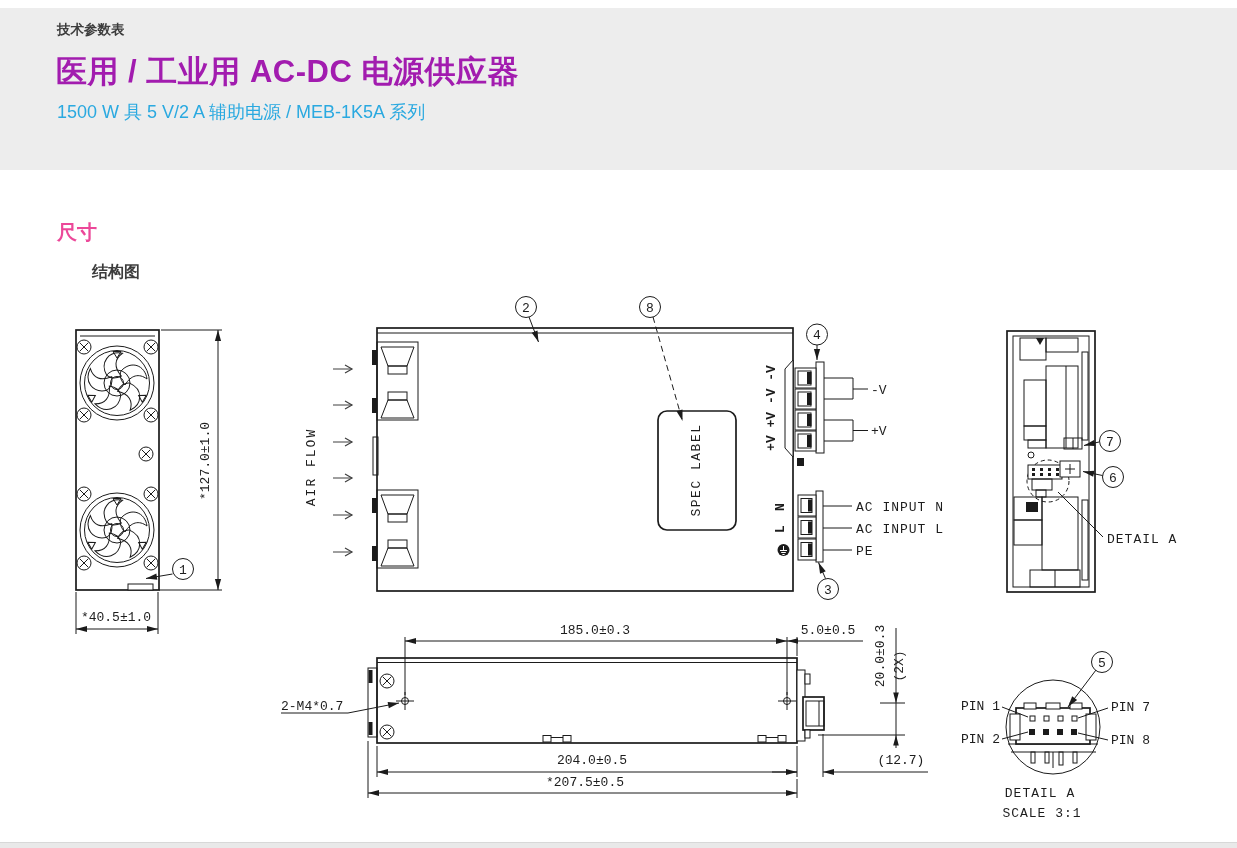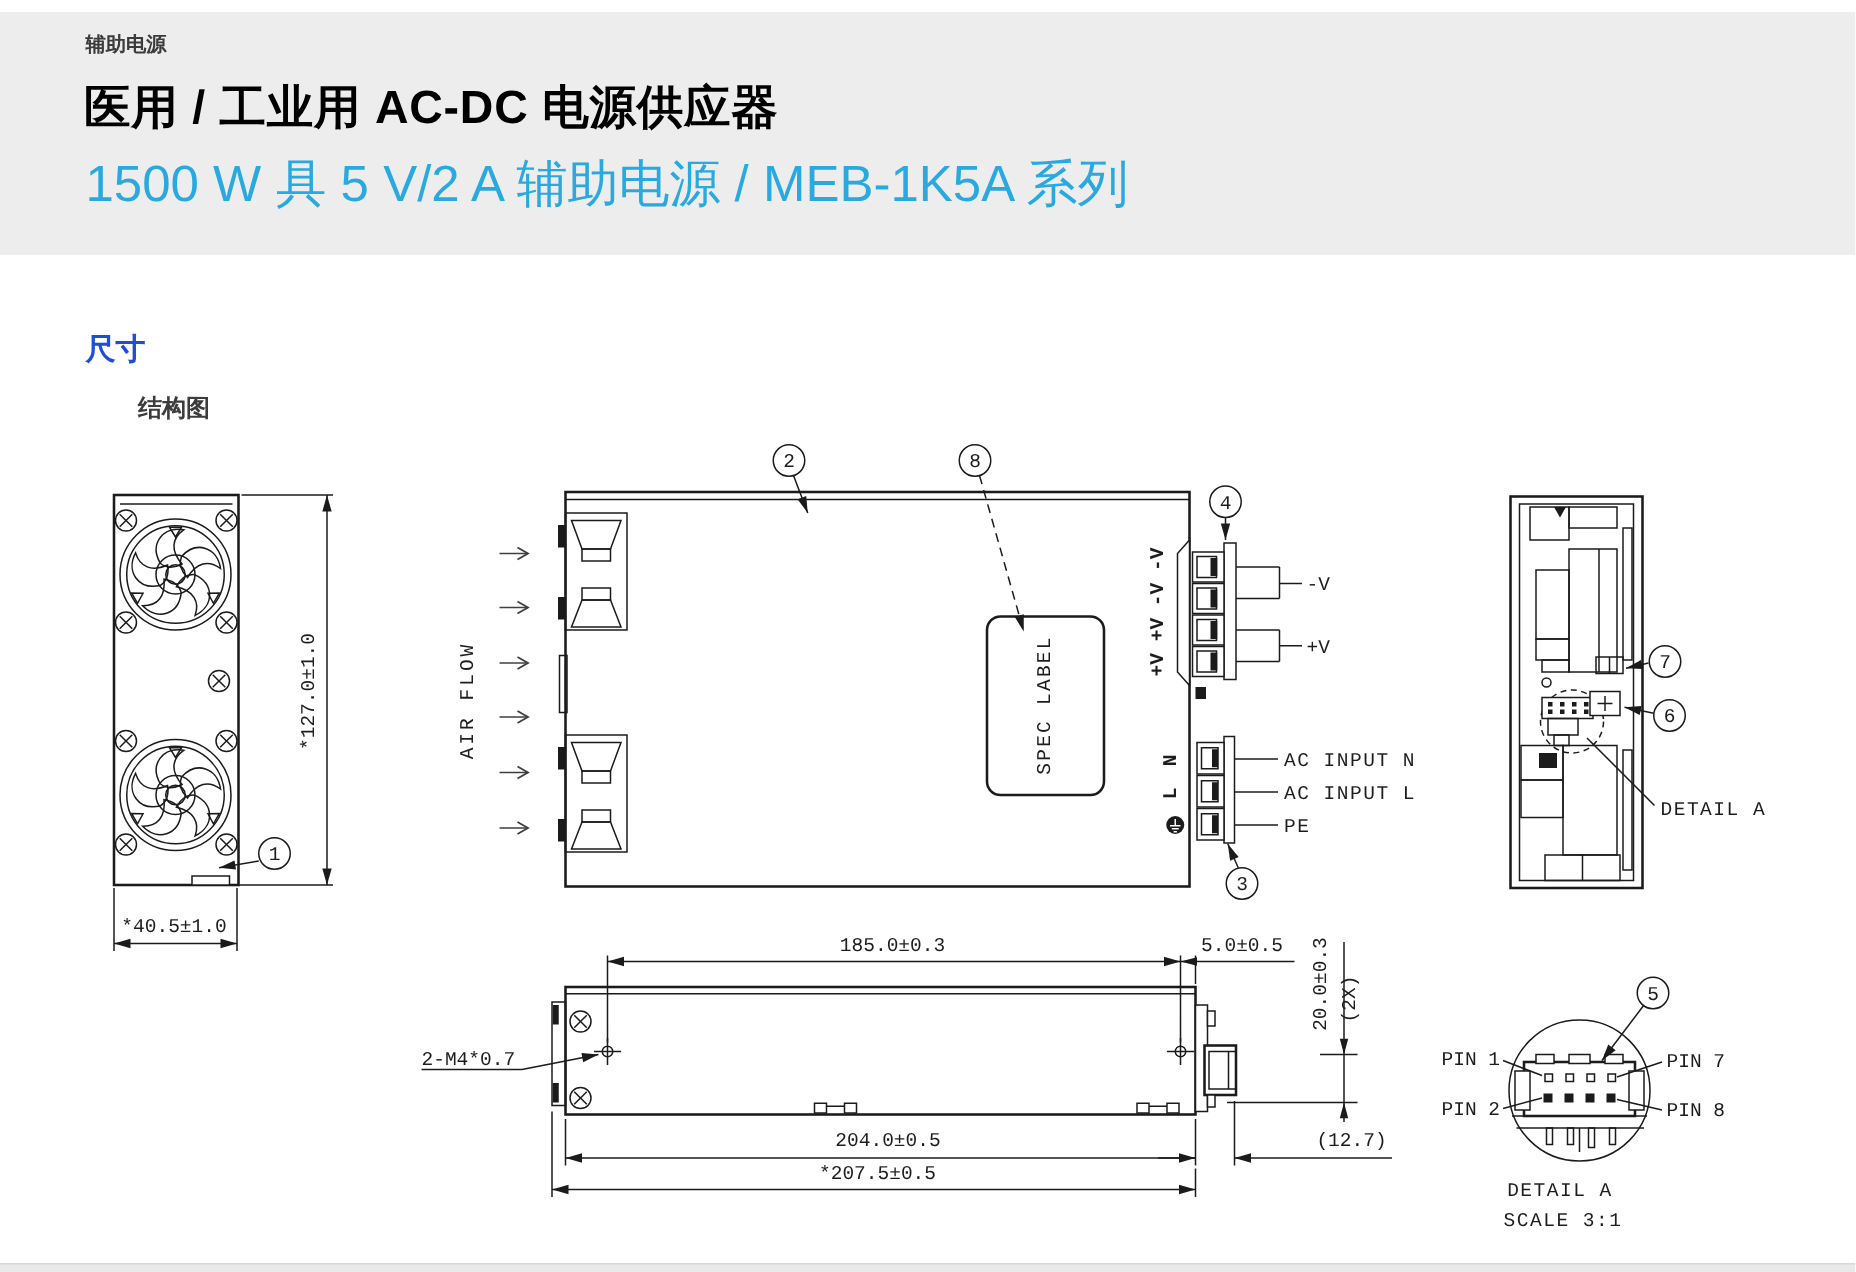--- a/index.html
+++ b/index.html
@@ -1,38 +1,38 @@
 <!DOCTYPE html>
 <html><head>
 <meta charset="utf-8">
 <style>
   html,body{margin:0;padding:0;background:#fff;}
   body{width:1237px;height:848px;position:relative;overflow:hidden;
        font-family:"Liberation Sans",sans-serif;}
   .band{position:absolute;left:0;top:8px;width:100%;height:162px;background:#ededed;}
   .eyebrow{position:absolute;left:57px;top:21px;font-size:13.5px;font-weight:bold;color:#3c3c3c;}
-  .title{position:absolute;left:56px;top:51px;font-size:31px;font-weight:bold;color:#000000;letter-spacing:.5px;}
-  .subtitle{position:absolute;left:57px;top:100px;font-size:34px;color:#2aa9e0;}
-  .sec{position:absolute;left:57px;top:219px;font-size:20px;font-weight:bold;color:#1d4ed8;}
+  .title{position:absolute;left:56px;top:51px;font-size:31px;font-weight:bold;color:#a21caf;letter-spacing:.5px;}
+  .subtitle{position:absolute;left:57px;top:100px;font-size:18px;color:#2aa9e0;}
+  .sec{position:absolute;left:57px;top:219px;font-size:20px;font-weight:bold;color:#ec4899;}
   .subsec{position:absolute;left:57px;top:262px;font-size:16px;font-weight:bold;color:#3c3c3c;margin-left:35px;}
   .bbar{position:absolute;left:0;bottom:0;width:100%;height:5px;background:#e9e9e9;border-top:1px solid #d8d8d8;}
   svg{position:absolute;left:0;top:290px;}
   .ln{stroke:#1b1b1b;stroke-width:1;fill:none;}
   .thick{stroke-width:1.7;}
   .wfill{fill:#fff;}
   .dk{fill:#1b1b1b;stroke:none;}
   .txt{font-family:"Liberation Mono","DejaVu Sans Mono",monospace;font-size:13px;fill:#1d1d1d;}
   .txtb{font-weight:bold;}
   .gray{stroke:#3f3f3f;}
 </style>
 </head>
 <body>
 
 <div class="band"></div>
-<div class="eyebrow">辅助电源</div>
+<div class="eyebrow">技术参数表</div>
 <div class="title">医用 / 工业用 AC-DC 电源供应器</div>
 <div class="subtitle">1500 W 具 5 V/2 A 辅助电源 / MEB-1K5A 系列</div>
 <div class="sec">尺寸</div>
 <div class="subsec">结构图</div>
 
 <svg width="1237" height="545" viewBox="0 290 1237 545">
   <defs>
     <marker id="arE" markerUnits="userSpaceOnUse" markerWidth="14" markerHeight="10" refX="12" refY="5" orient="auto">
       <path d="M12,5 L1,1.9 L1,8.1 Z" fill="#1b1b1b"></path>
     </marker>

